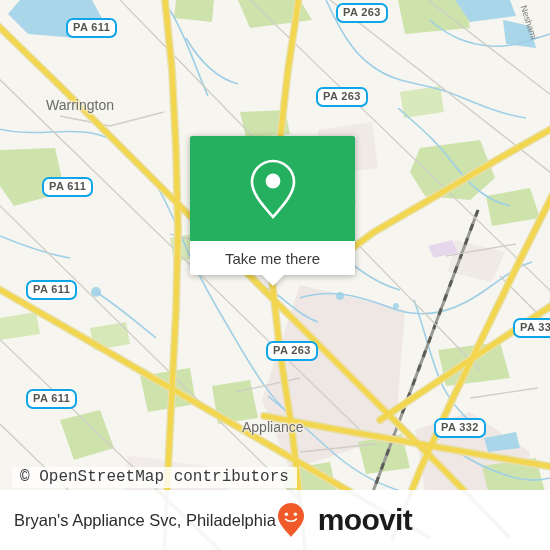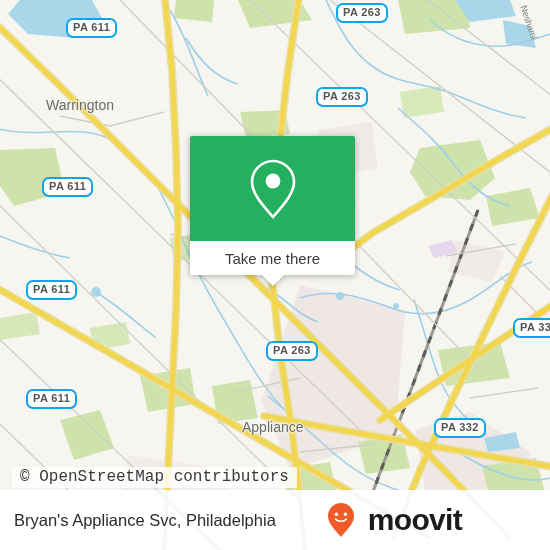--- a/index.html
+++ b/index.html
@@ -129,21 +129,20 @@
     background: #ffffff;
     overflow: hidden;
   }
   #bottom-bar-bg { position: absolute; left: 0; top: -490px; }
   #bottom-inner {
     position: relative;
     width: 478px;
     height: 60px;
     display: flex;
     align-items: center;
-    justify-content: space-between;
     padding: 0 16px 0 14px;
     box-sizing: border-box;
   }
   #poi-title {
     color: #2b2b2b;
     font-size: 16.5px;
     font-family: "Liberation Sans", sans-serif;
     white-space: nowrap;
   }
   #brand {

